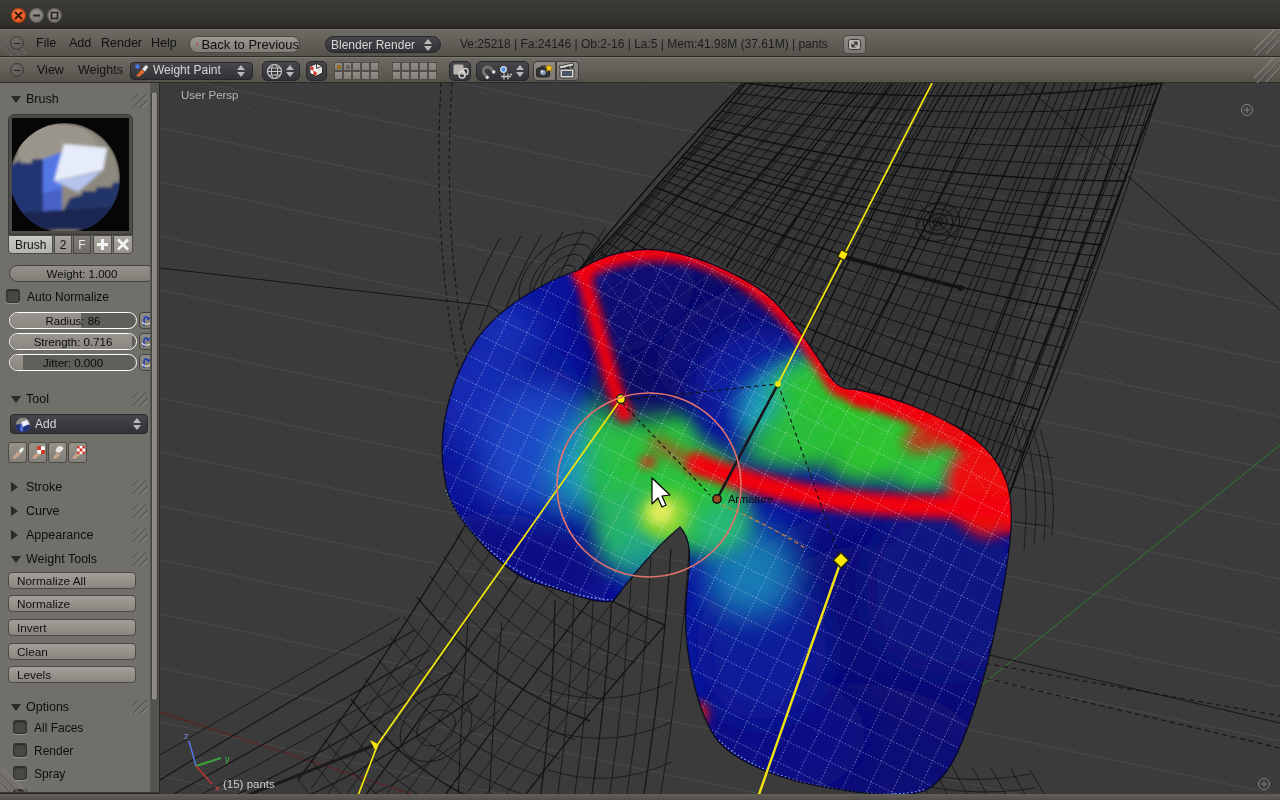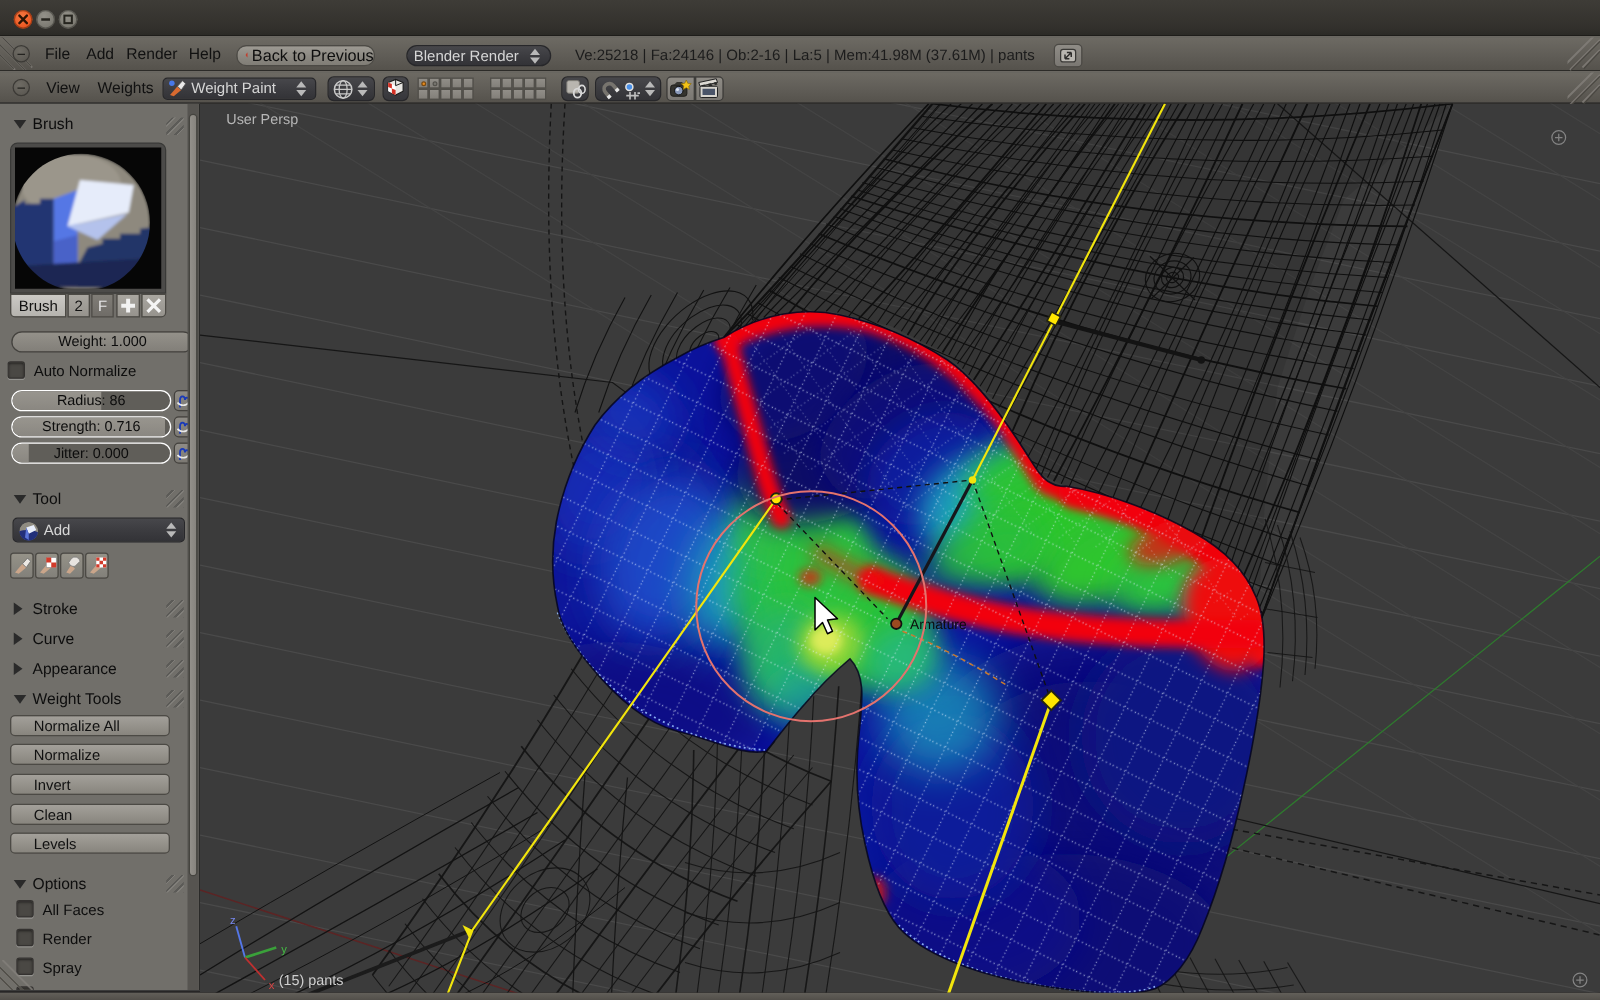--- a/index.html
+++ b/index.html
@@ -14,21 +14,21 @@
 .phead:before{content:"";position:absolute;left:11px;top:8px;border-left:5px solid transparent;border-right:5px solid transparent;border-top:7px solid #2a2a2a}
 .phead.closed:before{border-top:5px solid transparent;border-bottom:5px solid transparent;border-left:7px solid #2a2a2a;border-right:none;top:6px}
 .grip{position:absolute;right:12px;top:4px;width:14px;height:14px;opacity:.55;background:repeating-linear-gradient(135deg,transparent 0 3px,#4a4a48 3px 4.5px,#8d8b86 4.5px 5.5px)}
 .btn{white-space:nowrap;background:linear-gradient(#9d9a93,#8a8780 60%,#807d76);border:1px solid #4c4a45;border-radius:4px;color:#0e0e0e;font-size:12px;display:flex;align-items:center}
 .slider{position:absolute;left:9px;width:128px;height:17px;border:1px solid #ffffff;border-radius:9px;background:#605e59;overflow:hidden;font-size:11.5px;color:#0c0c0c}
 .slider .fill{position:absolute;left:0;top:0;height:100%;background:linear-gradient(#98958e,#8a8781)}
 .slider .lab{position:absolute;width:100%;text-align:center;top:1.5px}
 .sbtn{position:absolute;left:139px;width:16px;height:17px;border:1px solid #44423e;border-radius:4px;background:linear-gradient(#8f8c86,#7c7973);font-size:10px;color:#2244cc;text-align:center;line-height:16px}
 .chk{position:absolute;width:14px;height:14px;background:#4a4844;border:1px solid #343230;border-radius:2.5px;box-shadow:inset 0 1px 2px rgba(0,0,0,.5),0 1px 0 rgba(255,255,255,.25)}
 .clab{position:absolute;font-size:12px;color:#0d0d0d}
-.wtbtn{position:absolute;left:8px;width:128px;height:17px;background:linear-gradient(#a3a09a,#908d86 70%,#88857e);border:1px solid #4c4a45;border-radius:4px;font-size:11.8px;color:#111;padding-left:18px;display:flex;align-items:center}
+.wtbtn{position:absolute;left:8px;width:128px;height:17px;background:linear-gradient(#a3a09a,#908d86 70%,#88857e);border:1px solid #4c4a45;border-radius:4px;font-size:11.8px;color:#111;padding-left:8px;display:flex;align-items:center}
 #bottomstrip{position:absolute;left:0;top:793px;width:1280px;height:7px;background:linear-gradient(#63605a,#524f4a);border-top:1px solid #222120}
 .ddark{background:linear-gradient(#47474b,#3a3a3e 60%,#333337);border:1px solid #27272a;border-radius:4px;color:#d6d6d6}
 .updn{position:absolute;right:5px;top:50%;margin-top:-6px;width:9px;height:12px}
 .updn:before{content:"";position:absolute;left:0;top:0;border-left:4.5px solid transparent;border-right:4.5px solid transparent;border-bottom:5px solid #b9b9b9}
 .updn:after{content:"";position:absolute;left:0;bottom:0;border-left:4.5px solid transparent;border-right:4.5px solid transparent;border-top:5px solid #b9b9b9}
 </style></head><body>
 <div id="titlebar">
     <div class="wbtn" style="left:11px;background:radial-gradient(circle at 42% 35%,#f47a43,#ef5c26 55%,#d44f1a);box-shadow:inset 0 0 0 1px rgba(90,30,5,.5);"><svg width="15" height="15">
         <path d="M4.5,4.5 L10.5,10.5 M10.5,4.5 L4.5,10.5" stroke="#2e1505" stroke-width="1.9" stroke-linecap="round"></path>
       </svg></div>

